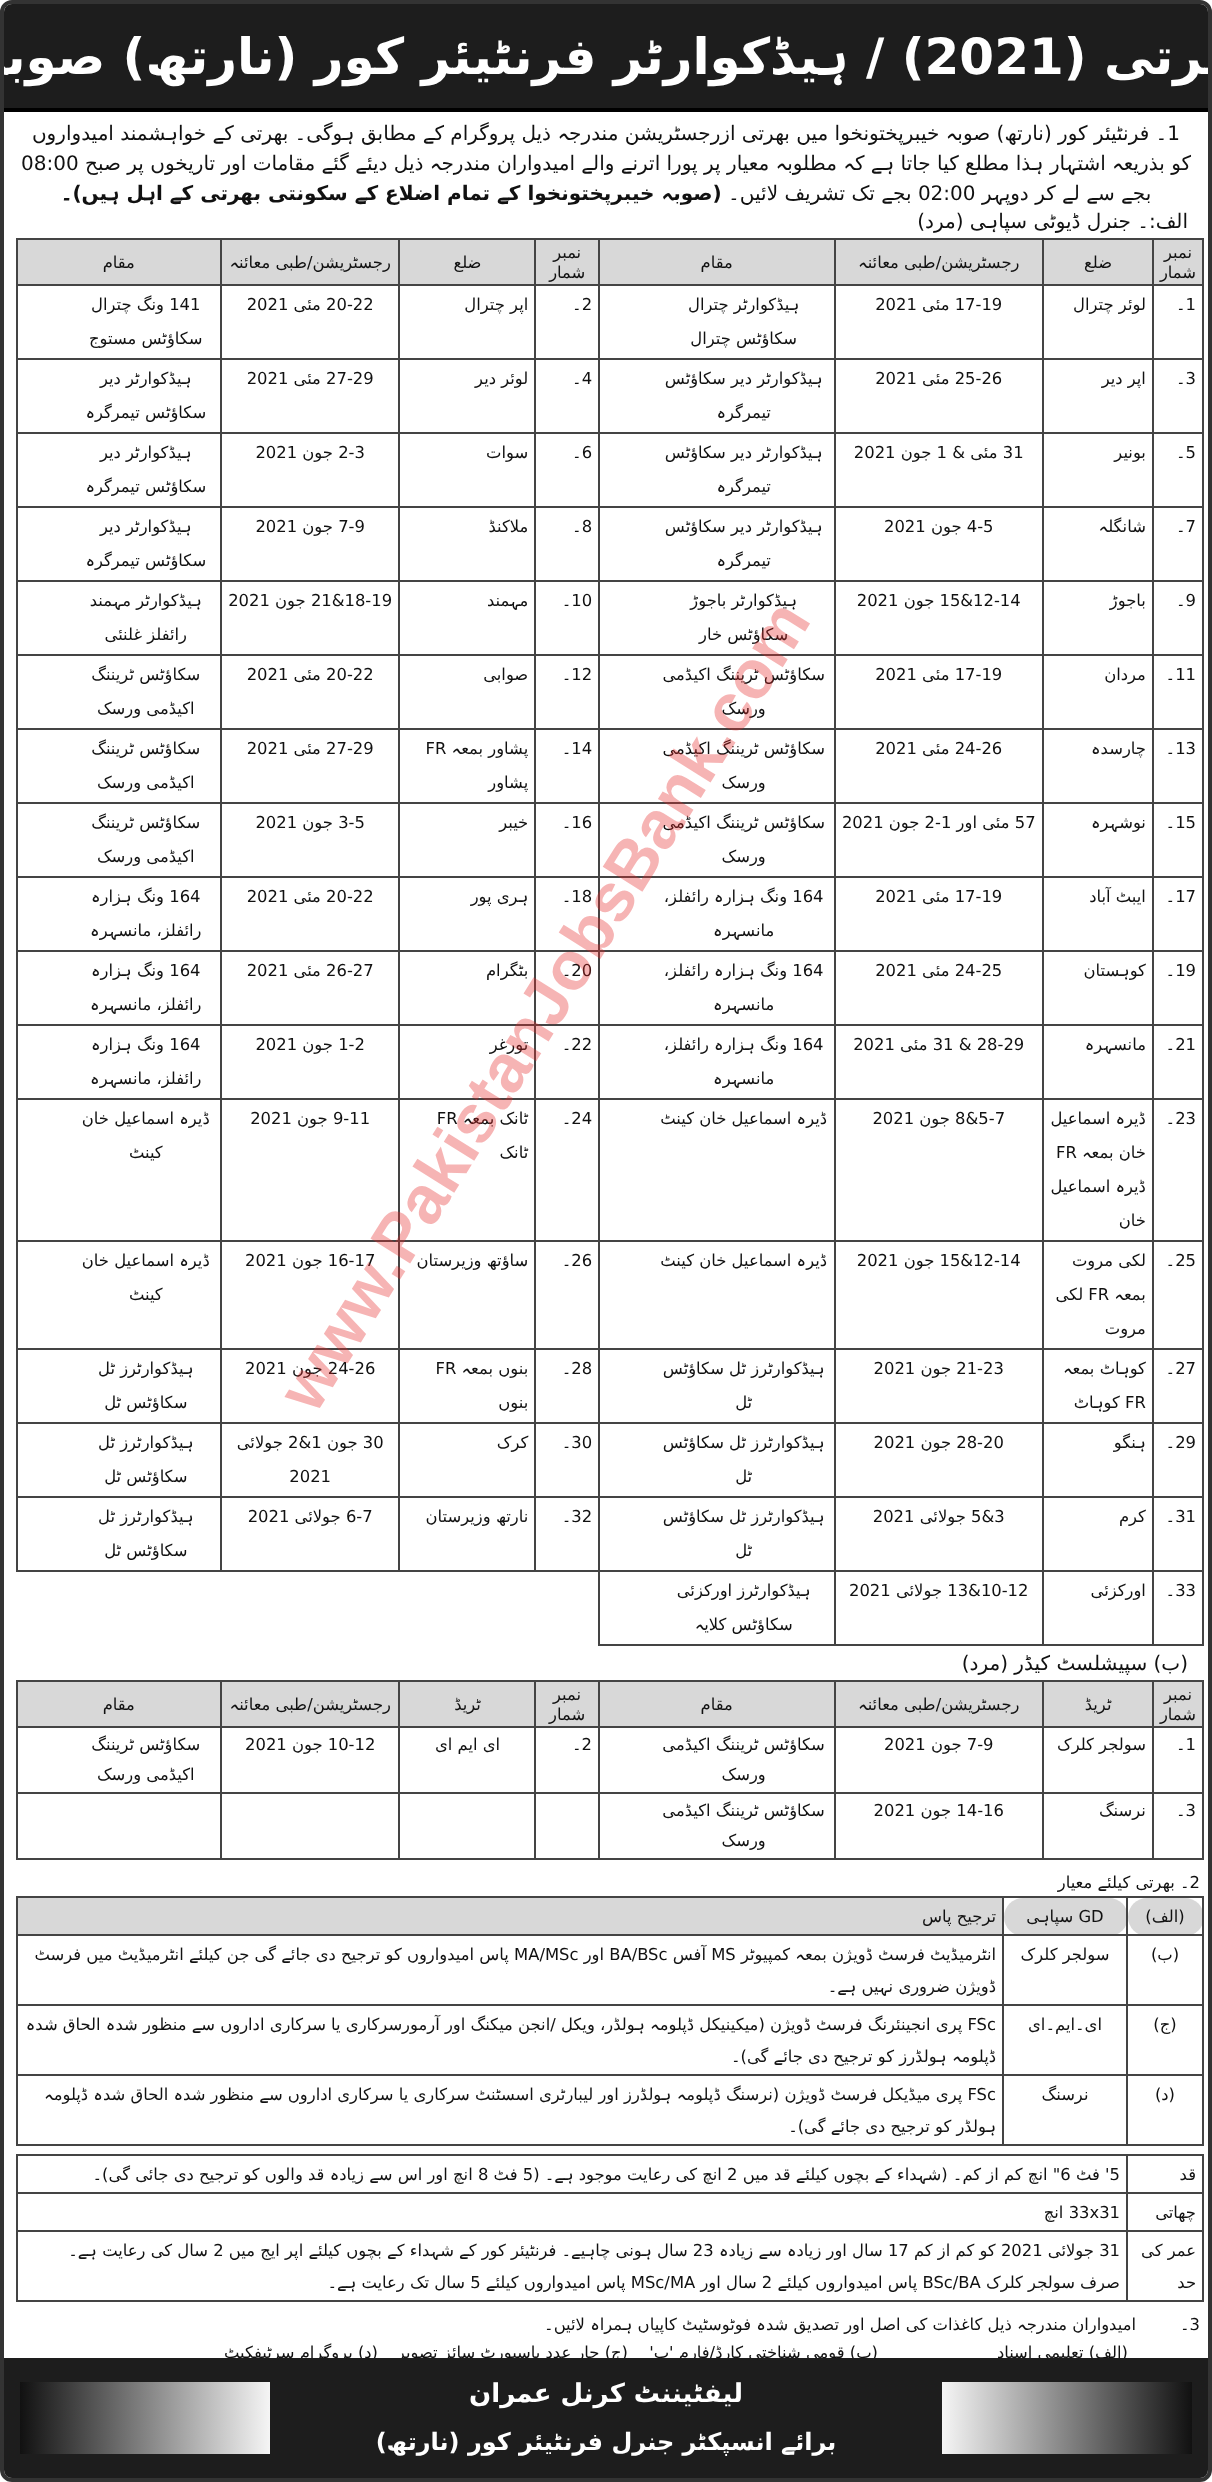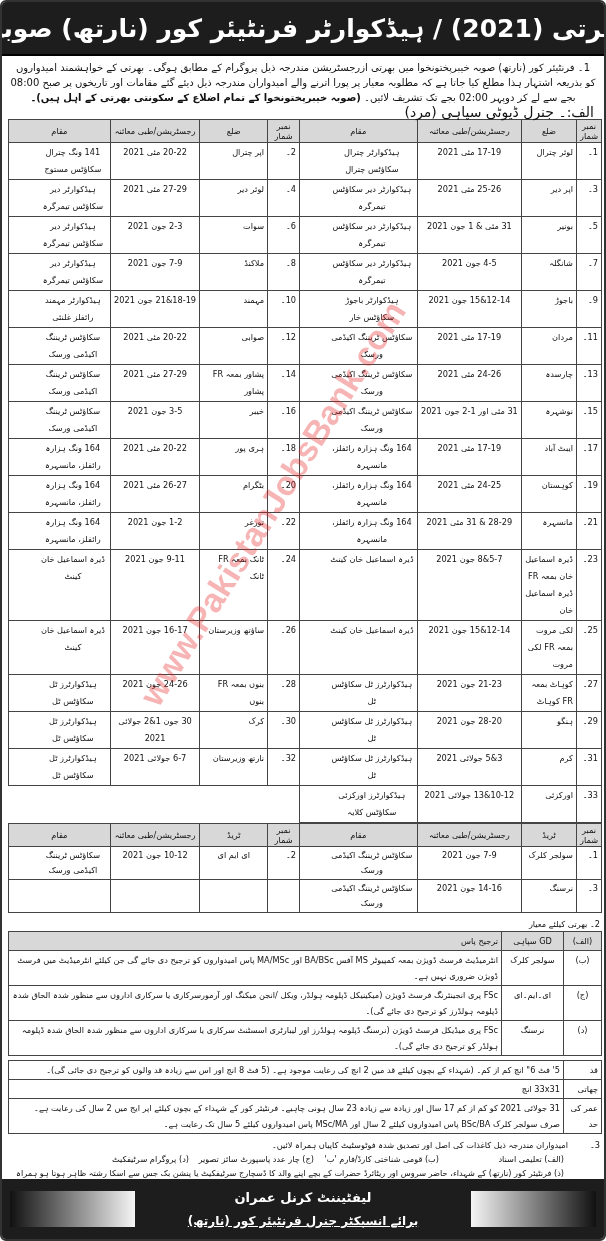--- a/index.html
+++ b/index.html
@@ -2,47 +2,47 @@
 <html><head>
 <meta charset="utf-8">
 <style>
   * { box-sizing: border-box; margin: 0; padding: 0; }
   html, body { width: 606px; background: #ffffff; }
   body { font-family: "DejaVu Sans", sans-serif; color: #111; font-size: 8px; }
   .page { width: 606px; height: 1241px; position: relative; border: 2px solid #333; border-radius: 6px; overflow: hidden; background: #fff; }
   .header-bar { height: 54px; background: #1d1d1d; color: #fff; display: flex; align-items: center; justify-content: center; font-size: 25px; font-weight: bold; direction: rtl; border-bottom: 2px solid #000; white-space: nowrap; letter-spacing: -0.5px; }
   .intro { padding: 4px 8px 0 8px; font-size: 10px; line-height: 15px; direction: rtl; text-align: center; }
   .intro b { font-weight: bold; }
-  .subhead { direction: rtl; font-size: 14px; padding: 1px 10px 1px 0; line-height: 12px; }
+  .subhead { direction: rtl; font-size: 10px; padding: 1px 10px 1px 0; line-height: 12px; }
   table { border-collapse: collapse; direction: rtl; }
   td, th { border: 1px solid #444; font-size: 8.2px; padding: 1px 3px; vertical-align: top; }
   th { background: #d8d8d8; font-weight: normal; height: 18px; vertical-align: middle; text-align: center; }
   .t1 { margin-left: 6px; width: 594px; }
   .t1 td { height: 22px; line-height: 17px; }
   .num { text-align: right; white-space: nowrap; }
-  .center { text-align: center; }
+  .center { text-align: center; border-radius: 11px; }
   .loc { text-align: center; padding-left: 30px; }
   .t2 { margin-left: 6px; width: 594px; }
   .t2 td { height: 17px; line-height: 15px; }
   .t3 { margin-left: 6px; width: 594px; }
   .t3 td { line-height: 16px; }
   .t4 { margin-left: 6px; width: 594px; margin-top: 4px; }
   .t4 td { line-height: 16px; }
   .sec { direction: rtl; text-align: right; font-size: 8.2px; line-height: 14px; padding-right: 4px; }
   .sec .n { display: inline-block; width: 32px; }
   .indent { padding-right: 40px; }
   .docs-row { display: flex; direction: rtl; padding-right: 40px; gap: 0; }
   .docs-row span { display: inline-block; width: 125px; }
   .gray-label { background: #d0d0d0; display: inline-block; padding: 0 6px 0 30px; }
   .footer-bar { position: absolute; left: 0; right: 0; bottom: 0; height: 60px; background: #1d1d1d; color: #fff; display: flex; align-items: center; justify-content: center; }
   .grad-left { position: absolute; left: 8px; top: 12px; width: 125px; height: 36px; background: linear-gradient(to right, #111, #f5f5f5); }
   .grad-right { position: absolute; right: 8px; top: 12px; width: 125px; height: 36px; background: linear-gradient(to left, #111, #f5f5f5); }
   .sig { text-align: center; direction: rtl; font-weight: bold; }
   .sig .l1 { font-size: 13px; line-height: 24px; }
-  .sig .l2 { font-size: 12px; line-height: 22px; text-decoration: underline; }
+  .sig .l2 { font-size: 12px; line-height: 22px; }
   .watermark { position: absolute; left: 130px; top: 690px; transform: rotate(-58deg); transform-origin: left top; color: rgba(230,40,40,0.35); font-size: 34px; font-weight: bold; white-space: nowrap; pointer-events: none; font-family: "Liberation Sans", sans-serif; }
 </style>
 </head>
 <body>
 
 <div class="page">
 
   <div class="header-bar">اشتہار برائے بھرتی (2021) / ہیڈکوارٹر فرنٹیئر کور (نارتھ) صوبہ خیبرپختونخوا</div>
 
   <div class="intro">
@@ -141,21 +141,21 @@
           <td class="center">24-26 مئی 2021</td>
           <td class="loc">سکاؤٹس ٹریننگ اکیڈمی ورسک</td>
           <td class="num">14۔</td>
           <td>پشاور بمعہ FR پشاور</td>
           <td class="center">27-29 مئی 2021</td>
           <td class="loc">سکاؤٹس ٹریننگ اکیڈمی ورسک</td>
         </tr>
         <tr>
           <td class="num">15۔</td>
           <td>نوشہرہ</td>
-          <td class="center">31 مئی اور 1-2 جون 2021</td>
+          <td class="center">57 مئی اور 1-2 جون 2021</td>
           <td class="loc">سکاؤٹس ٹریننگ اکیڈمی ورسک</td>
           <td class="num">16۔</td>
           <td>خیبر</td>
           <td class="center">3-5 جون 2021</td>
           <td class="loc">سکاؤٹس ٹریننگ اکیڈمی ورسک</td>
         </tr>
         <tr>
           <td class="num">17۔</td>
           <td>ایبٹ آباد</td>
           <td class="center">17-19 مئی 2021</td>
@@ -241,20 +241,21 @@
           <td class="center">10-12&amp;13 جولائی 2021</td>
           <td class="loc">ہیڈکوارٹرز اورکزئی سکاؤٹس کلایہ</td>
           <td class="num" style="border: none;"></td>
           <td style="border: none;"></td>
           <td class="center" style="border: none;"></td>
           <td class="loc" style="border: none;"></td>
         </tr>
       </tbody>
   </table>
 
+  <div class="subhead" style="margin-top:3px">(ب) سپیشلسٹ کیڈر (مرد)</div>
   <table class="t2">
     <colgroup>
       <col style="width:24px">
         <col style="width:55px">
         <col style="width:105px">
         <col style="width:118px">
       <col style="width:32px">
         <col style="width:68px">
         <col style="width:90px">
         <col style="width:102px">

